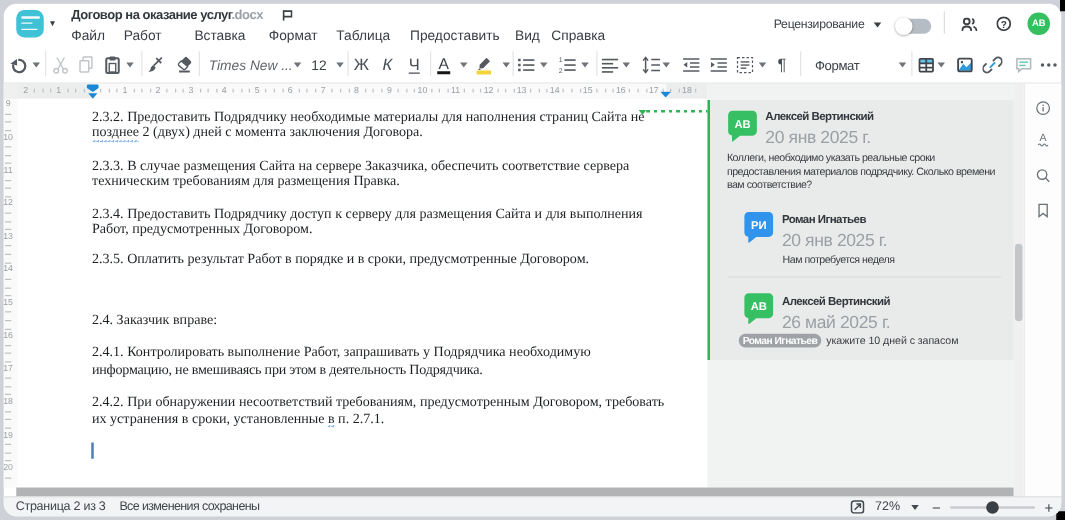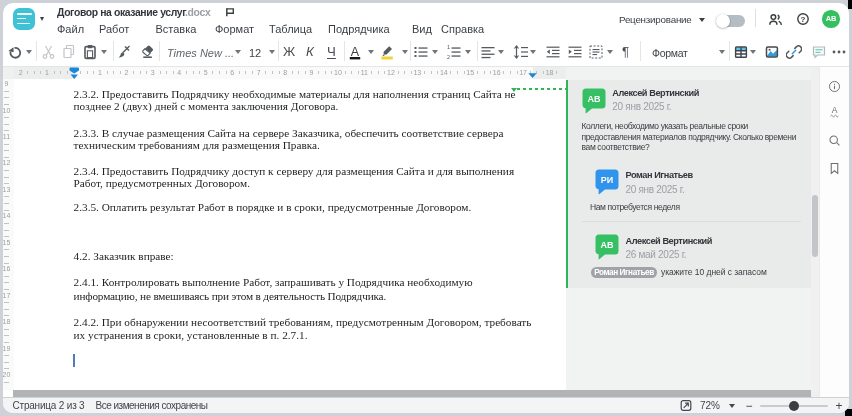--- a/index.html
+++ b/index.html
@@ -38,21 +38,21 @@
 #cursor { left:72.9px; top:354.2px; width:1.8px; height:13.2px; background:#4d7eb8; }
 #hscroll { left:13px; top:389.5px; width:797.5px; height:7px; background:#b1b3b5; }
 .wavy { position:relative; }
 .wavy:after { content:""; position:absolute; left:0; right:0; bottom:-1.6px; height:2.2px;
   background:radial-gradient(circle at 1px 0px, transparent 0.8px, #4a90e2 0.8px, #4a90e2 1.5px, transparent 1.6px);
   background-size:3px 2.2px; opacity:0.9; }
 #panel { left:566px; top:66.5px; width:244.5px; height:323px; background:#f1f2f2; }
 #card { left:566px; top:80px; width:244.5px; height:207.5px; background:#e9eaea; }
 #gline { left:566px; top:79.5px; width:2px; height:208px; background:#2fb457; }
 .nm { font-size:9.2px; font-weight:bold; color:#33373c; letter-spacing:-0.43px; }
-.dt { font-size:10px; color:#9ba0a5; letter-spacing:-0.3px; }
+.dt { font-size:14px; color:#9ba0a5; letter-spacing:-0.3px; }
 .bd { font-size:8.5px; color:#3a3e43; white-space:pre; letter-spacing:-0.38px; }
 #pill { left:591px; top:267.3px; width:66px; height:10.8px; border-radius:5.4px; background:#9fa3a7;
   color:#fff; font-size:8.2px; font-weight:bold; text-align:center; line-height:11.2px; white-space:nowrap; letter-spacing:-0.4px; }
 #csep { left:582px; top:221.2px; width:219px; height:1px; background:#dcdddd; }
 #gdash { left:517px; top:88.1px; width:49px; height:1.5px;
   background:repeating-linear-gradient(90deg,#2fb457 0 3px,transparent 3px 6px); }
 #gtri { left:510.8px; top:88.1px; width:0; height:0; border-top:4.5px solid #2fb457; border-left:3.2px solid transparent; border-right:3.2px solid transparent; }
 #vscroll { left:810.5px; top:66.5px; width:8px; height:330px; background:#f0f0f0; }
 #vthumb { left:811.5px; top:195px; width:6px; height:62px; border-radius:3px; background:#c3c6c8; }
 #sidebar { left:818.5px; top:66.5px; width:30.5px; height:330px; background:#fdfdfd; border-left:1px solid #ebebeb; }
@@ -76,21 +76,21 @@
 <div id="title">Договор на оказание услуг<span>.docx</span></div>
 <svg style="left:226.3px;top:8px;width:8px;height:8.5px" viewBox="0 0 8 8.5">
     <path d="M0.8 0.2 V8.3" stroke="#3c4043" stroke-width="1.5" fill="none"></path>
     <path d="M0.8 0.9 H7.3 V5.3 H0.8" fill="none" stroke="#3c4043" stroke-width="1.4"></path>
   </svg>
 <span class="mi" style="left:57px">Файл</span>
 <span class="mi" style="left:99px">Работ</span>
 <span class="mi" style="left:155.5px">Вставка</span>
 <span class="mi" style="left:215px">Формат</span>
 <span class="mi" style="left:269px">Таблица</span>
-<span class="mi" style="left:328px">Подрядчика</span>
+<span class="mi" style="left:328px">Предоставить</span>
 <span class="mi" style="left:412px">Вид</span>
 <span class="mi" style="left:441px">Справка</span>
 <div id="revw">Рецензирование</div>
 <div class="car" style="left:699.2px;top:17.7px;border-top-color:#3a3f46"></div>
 <div id="toggle">
     <i></i>
   </div>
 <div id="hdrsep"></div>
 <svg style="left:768.8px;top:13.5px;width:13px;height:11px" viewBox="0 0 13 11">
     <g fill="none" stroke="#3c4043" stroke-width="1.5" stroke-linecap="round">
@@ -445,21 +445,21 @@
     <path d="M0.3 0.3 H8.7 L4.5 4.9 Z" fill="#1a88d7"></path>
   </svg>
 <div id="page"></div>
 <div class="dl" id="dl0" style="top:87.6px">2.3.2. Предоставить Подрядчику необходимые материалы для наполнения страниц Сайта не</div>
 <div class="dl" id="dl1" style="top:100.4px"><span class="wavy">позднее</span> 2 (двух) дней с момента заключения Договора.</div>
 <div class="dl" id="dl2" style="top:126.6px">2.3.3. В случае размещения Сайта на сервере Заказчика, обеспечить соответствие сервера</div>
 <div class="dl" id="dl3" style="top:139.0px">техническим требованиям для размещения Правка.</div>
 <div class="dl" id="dl4" style="top:164.5px">2.3.4. Предоставить Подрядчику доступ к серверу для размещения Сайта и для выполнения</div>
 <div class="dl" id="dl5" style="top:177.0px">Работ, предусмотренных Договором.</div>
 <div class="dl" id="dl6" style="top:201.4px">2.3.5. Оплатить результат Работ в порядке и в сроки, предусмотренные Договором.</div>
-<div class="dl" id="dl7" style="top:250.3px">4.2. Заказчик вправе:</div>
+<div class="dl" id="dl7" style="top:250.3px">2.4. Заказчик вправе:</div>
 <div class="dl" id="dl8" style="top:276.4px">2.4.1. Контролировать выполнение Работ, запрашивать у Подрядчика необходимую</div>
 <div class="dl" id="dl9" style="top:290.1px"><span style="letter-spacing:-0.17px">информацию, не вмешиваясь при этом в деятельность Подрядчика.</span></div>
 <div class="dl" id="dl10" style="top:316.3px">2.4.2. При обнаружении несоответствий требованиям, предусмотренным Договором, требовать</div>
 <div class="dl" id="dl11" style="top:328.6px">их устранения в сроки, установленные <span class="wavy">в</span> п. 2.7.1.</div>
 <div id="cursor"></div>
 <div id="panel"></div>
 <div id="card"></div>
 <div id="gline"></div>
 
 <svg style="position:absolute;left:581.5px;top:88px;width:24px;height:26px" viewBox="0 0 24 26">
@@ -470,21 +470,21 @@
 <div class="dt" style="left:612.3px;top:101.3px">20 янв 2025 г.</div>
 <div class="bd" style="left:581.5px;top:121.2px">Коллеги, необходимо указать реальные сроки</div>
 <div class="bd" style="left:581.5px;top:131.8px">предоставления материалов подрядчику. Сколько времени</div>
 <div class="bd" style="left:581.5px;top:142.3px">вам соответствие?</div>
 <svg style="position:absolute;left:594.5px;top:168.5px;width:24px;height:26px" viewBox="0 0 24 26">
 <path d="M4 0.5 H20 a3.5 3.5 0 0 1 3.5 3.5 V17 a3.5 3.5 0 0 1 -3.5 3.5 H10 L4.5 25 q-0.9 0.8 -0.9 -0.6 V20.3 A3.5 3.5 0 0 1 0.5 17 V4 A3.5 3.5 0 0 1 4 0.5 Z" fill="#3094ec"></path>
 <text x="12" y="14" text-anchor="middle" font-family="Liberation Sans" font-size="9" font-weight="bold" fill="#fff">РИ</text>
   </svg>
 <div class="nm" style="left:625.5px;top:170.1px">Роман Игнатьев</div>
 <div class="dt" style="left:625.5px;top:183.6px">20 янв 2025 г.</div>
-<div class="bd" style="left:590px;top:202.3px">Нам потребуется неделя</div>
+<div class="bd" style="left:626px;top:202.3px">Нам потребуется неделя</div>
 <div id="csep"></div>
 <svg style="position:absolute;left:594.5px;top:234px;width:24px;height:26px" viewBox="0 0 24 26">
 <path d="M4 0.5 H20 a3.5 3.5 0 0 1 3.5 3.5 V17 a3.5 3.5 0 0 1 -3.5 3.5 H10 L4.5 25 q-0.9 0.8 -0.9 -0.6 V20.3 A3.5 3.5 0 0 1 0.5 17 V4 A3.5 3.5 0 0 1 4 0.5 Z" fill="#36c063"></path>
 <text x="12" y="14" text-anchor="middle" font-family="Liberation Sans" font-size="9" font-weight="bold" fill="#fff">АВ</text>
   </svg>
 <div class="nm" style="left:625.5px;top:235.8px">Алексей Вертинский</div>
 <div class="dt" style="left:625.5px;top:249.3px">26 май 2025 г.</div>
 <div id="pill">Роман Игнатьев</div>
 <div class="bd" style="left:661px;top:267.1px;letter-spacing:-0.05px">укажите 10 дней с запасом</div>
 

